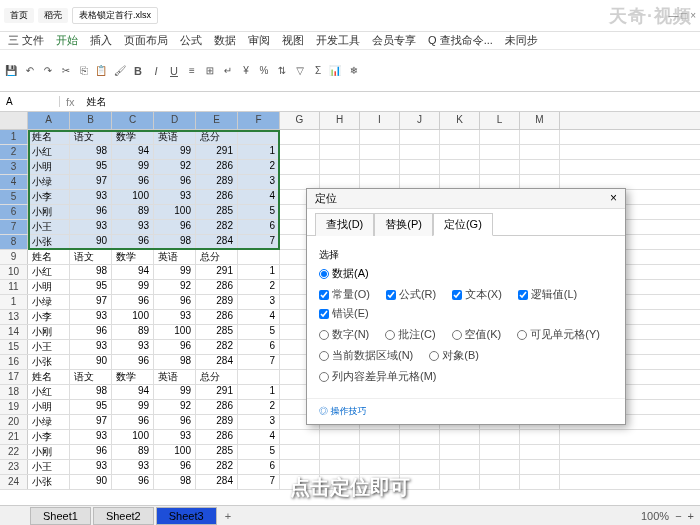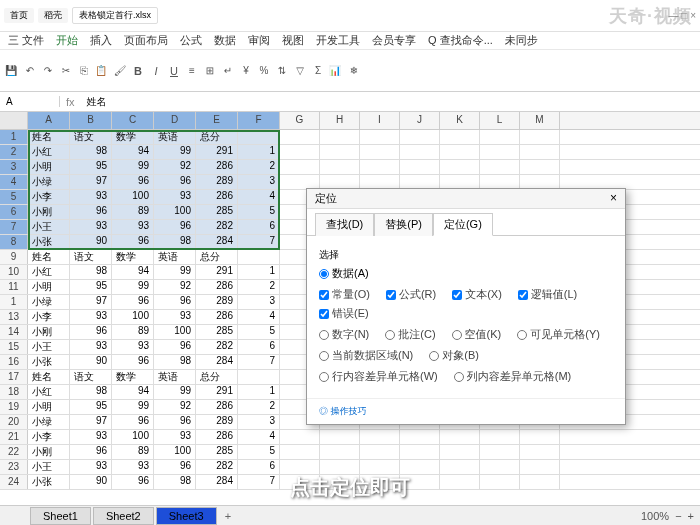--- a/index.html
+++ b/index.html
@@ -578,24 +578,20 @@
           <span>当前数据区域(N)</span>
         </div>
       <div class="opt">
           <input type="radio" style="">
           <span>对象(B)</span>
         </div>
     </div>
     <div class="opts">
       <div class="opt">
           <input type="radio" style="">
-          <span>行内容差异单元格(W)</span>
-        </div>
-      <div class="opt">
-          <input type="radio" style="">
           <span>列内容差异单元格(M)</span>
         </div>
     </div>
   </div>
   <div class="dialog-footer">
     <span class="link">◎ 操作技巧</span>
   </div>
 </div>
 
 <div class="caption">点击定位即可</div>

